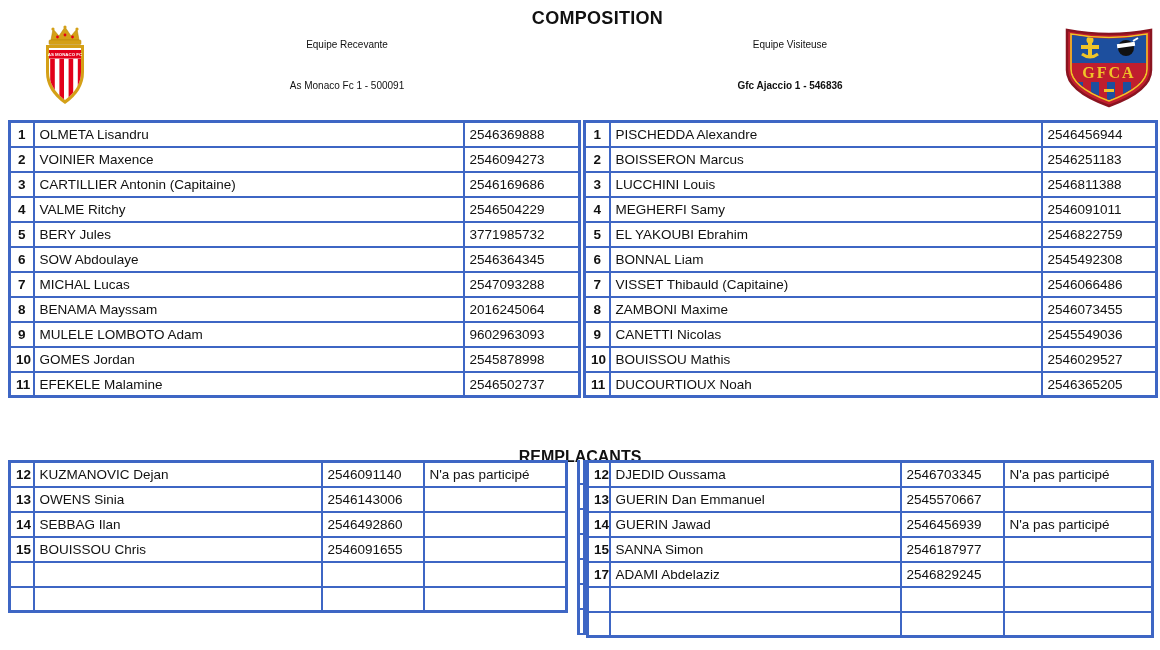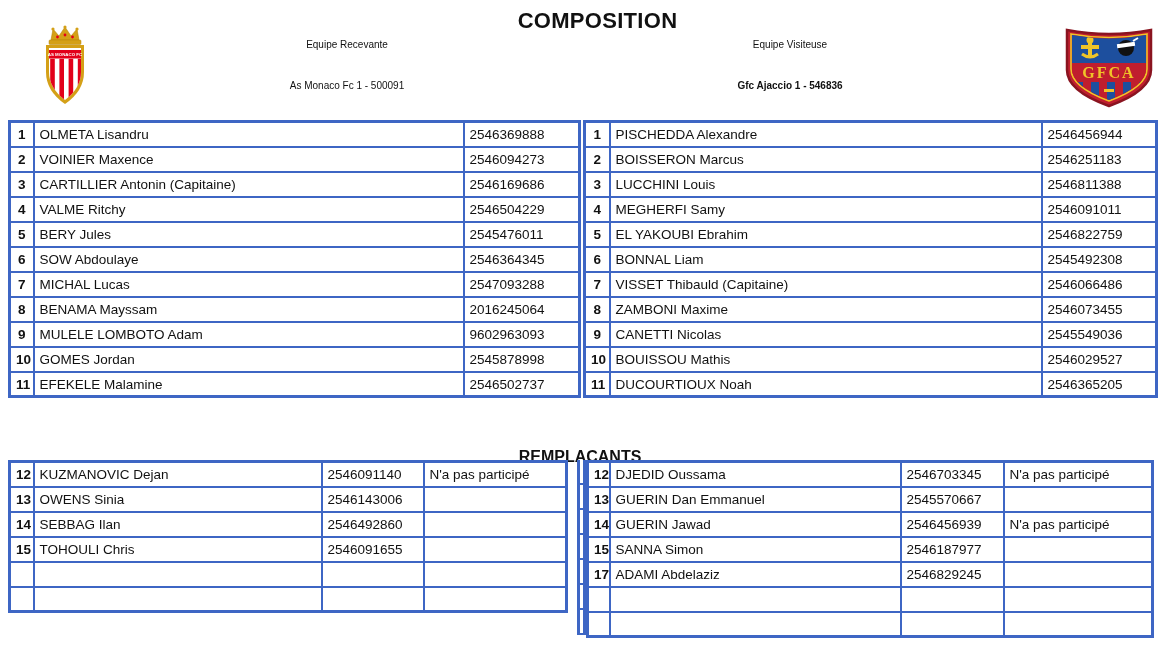--- a/index.html
+++ b/index.html
@@ -1,21 +1,21 @@
 <!DOCTYPE html>
 <html><head>
 <meta charset="utf-8">
 <style>
   * { margin: 0; padding: 0; box-sizing: border-box; }
   html, body { background: #ffffff; }
   body { font-family: "Liberation Sans", sans-serif; color: #111; }
   #page { position: relative; width: 1160px; height: 650px; background: #fff; overflow: hidden; }
 
   .title { position: absolute; top: 8px; left: 0; width: 100%; text-align: center;
-           font-size: 22px; font-weight: bold; letter-spacing: .3px; padding-left: 35px; }
+           font-size: 18px; font-weight: bold; letter-spacing: .3px; padding-left: 35px; }
   .subs-title { position: absolute; top: 448px; left: 0; width: 100%; text-align: center;
            font-size: 16px; font-weight: bold; }
 
   .team-head { position: absolute; width: 420px; text-align: center; font-size: 10px; }
   .head-home-role  { left: 137px; top: 39px; }
   .head-home-name  { left: 137px; top: 80px; }
   .head-away-role  { left: 580px; top: 39px; }
   .head-away-name  { left: 580px; top: 80px; font-weight: bold; }
 
   .logo { position: absolute; }
@@ -132,21 +132,21 @@
           <td class="c-lic">2546169686</td>
         </tr>
         <tr>
           <td class="c-num">4</td>
           <td class="c-name">VALME Ritchy</td>
           <td class="c-lic">2546504229</td>
         </tr>
         <tr>
           <td class="c-num">5</td>
           <td class="c-name">BERY Jules</td>
-          <td class="c-lic">2545476011</td>
+          <td class="c-lic">3771985732</td>
         </tr>
         <tr>
           <td class="c-num">6</td>
           <td class="c-name">SOW Abdoulaye</td>
           <td class="c-lic">2546364345</td>
         </tr>
         <tr>
           <td class="c-num">7</td>
           <td class="c-name">MICHAL Lucas</td>
           <td class="c-lic">2547093288</td>
@@ -262,21 +262,21 @@
           <td class="c-status"></td>
         </tr>
         <tr>
           <td class="c-num">14</td>
           <td class="c-name">SEBBAG Ilan</td>
           <td class="c-lic">2546492860</td>
           <td class="c-status"></td>
         </tr>
         <tr>
           <td class="c-num">15</td>
-          <td class="c-name">TOHOULI Chris</td>
+          <td class="c-name">BOUISSOU Chris</td>
           <td class="c-lic">2546091655</td>
           <td class="c-status"></td>
         </tr>
         <tr>
           <td class="c-num"></td>
           <td class="c-name"></td>
           <td class="c-lic"></td>
           <td class="c-status"></td>
         </tr>
         <tr>

